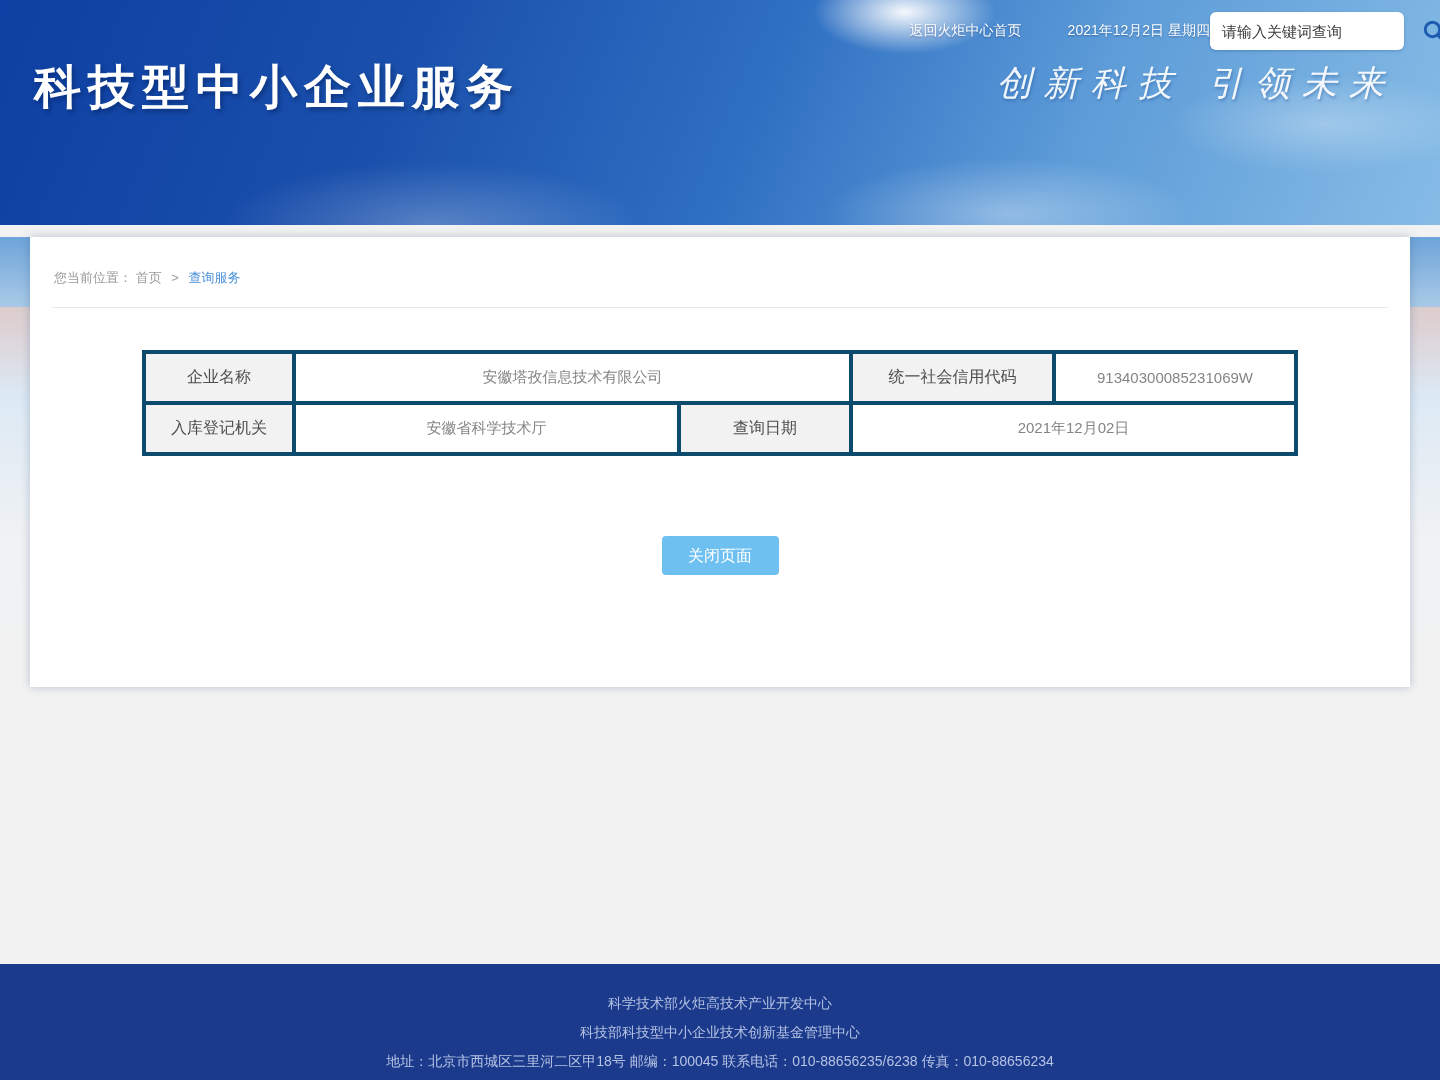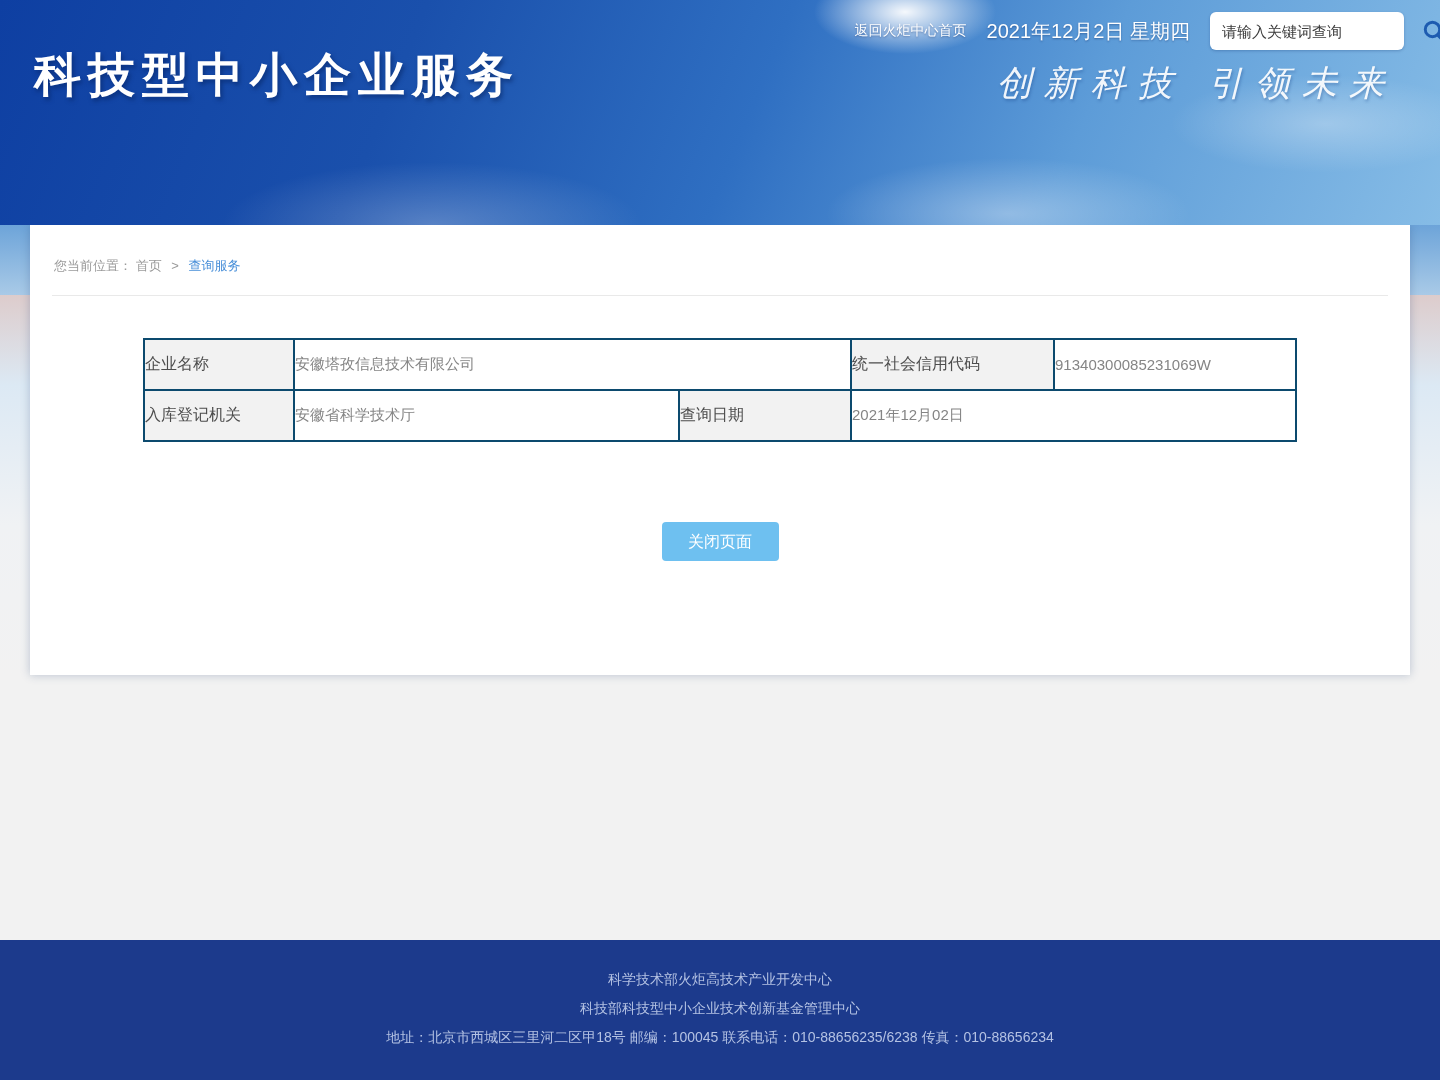--- a/index.html
+++ b/index.html
@@ -22,33 +22,33 @@
       linear-gradient(112deg, #0e3fa2 0%, #1a50ac 28%, #2f6fc2 52%, #5d9cd8 74%, #86bce6 100%);
     overflow: visible;
     z-index: 2;
   }
   .topbar {
     position: absolute;
     top: 12px;
     right: 36px;
     display: flex;
     align-items: center;
-    gap: 20px;
   }
   .topbar a.toplink {
     color: #ffffff;
     font-size: 14px;
     text-decoration: none;
     text-shadow: 0 1px 2px rgba(0,30,90,0.4);
     cursor: pointer;
   }
   .topbar .topdate {
     color: #ffffff;
-    font-size: 20px;
+    font-size: 14px;
     text-shadow: 0 1px 2px rgba(0,30,90,0.4);
+    margin-left: 46px;
   }
   .searchbox {
     display: flex;
     align-items: center;
     background: #ffffff;
     border-radius: 6px;
     width: 194px;
     height: 38px;
     padding: 0 8px 0 12px;
     box-shadow: 0 1px 3px rgba(0,30,90,0.25);
@@ -60,21 +60,21 @@
     font-size: 15px;
     color: #333;
     font-family: "Liberation Sans", sans-serif;
     background: transparent;
   }
   .searchbox input::placeholder { color: #3a3a3a; }
   .search-btn { background: none; border: none; cursor: pointer; display: flex; align-items: center; padding: 0; }
 
   .site-logo {
     position: absolute;
-    top: 44px;
+    top: 56px;
     left: 34px;
     font-family: "DejaVu Serif", "Liberation Serif", serif;
     font-weight: bold;
     font-size: 47px;
     letter-spacing: 7px;
     color: #ffffff;
     text-shadow: 2px 3px 4px rgba(5,35,95,0.55);
     white-space: nowrap;
     text-align: center;
   }
@@ -114,21 +114,21 @@
     padding: 0 10px;
   }
 
   
   .below-zone {
     background: linear-gradient(180deg, #6da4d9 0px, #a9cae7 70px, #dcc 0, #dce9f4 160px, #f0f2f4 300px, #f2f2f2 450px);
     padding-bottom: 265px;
   }
   .panel {
     width: 1380px;
-    margin: 0 auto;
+    margin: 12px auto;
     background: #ffffff;
     min-height: 450px;
     box-shadow: 0 0 9px rgba(40,70,120,0.28);
     padding: 0 22px;
   }
   .breadcrumb {
     padding: 32px 2px 20px 2px;
     border-bottom: 1px solid #e9e9e9;
     font-size: 13px;
     color: #9a9a9a;
@@ -147,22 +147,23 @@
     letter-spacing: 1px;
   }
 
   table.result-table {
     margin: 42px auto 0 auto;
     border-collapse: collapse;
     table-layout: fixed;
     width: 1152px;
   }
   .result-table td {
-    border: 2px solid #0c4a6e;
+    border: 4px solid #0c4a6e;
     height: 51px;
+    text-align: center;
     vertical-align: middle;
     overflow: hidden;
     white-space: nowrap;
   }
   .result-table td.lbl {
     background: #f2f2f2;
     color: #4d4d4d;
     font-size: 16px;
   }
   .result-table td.val {

